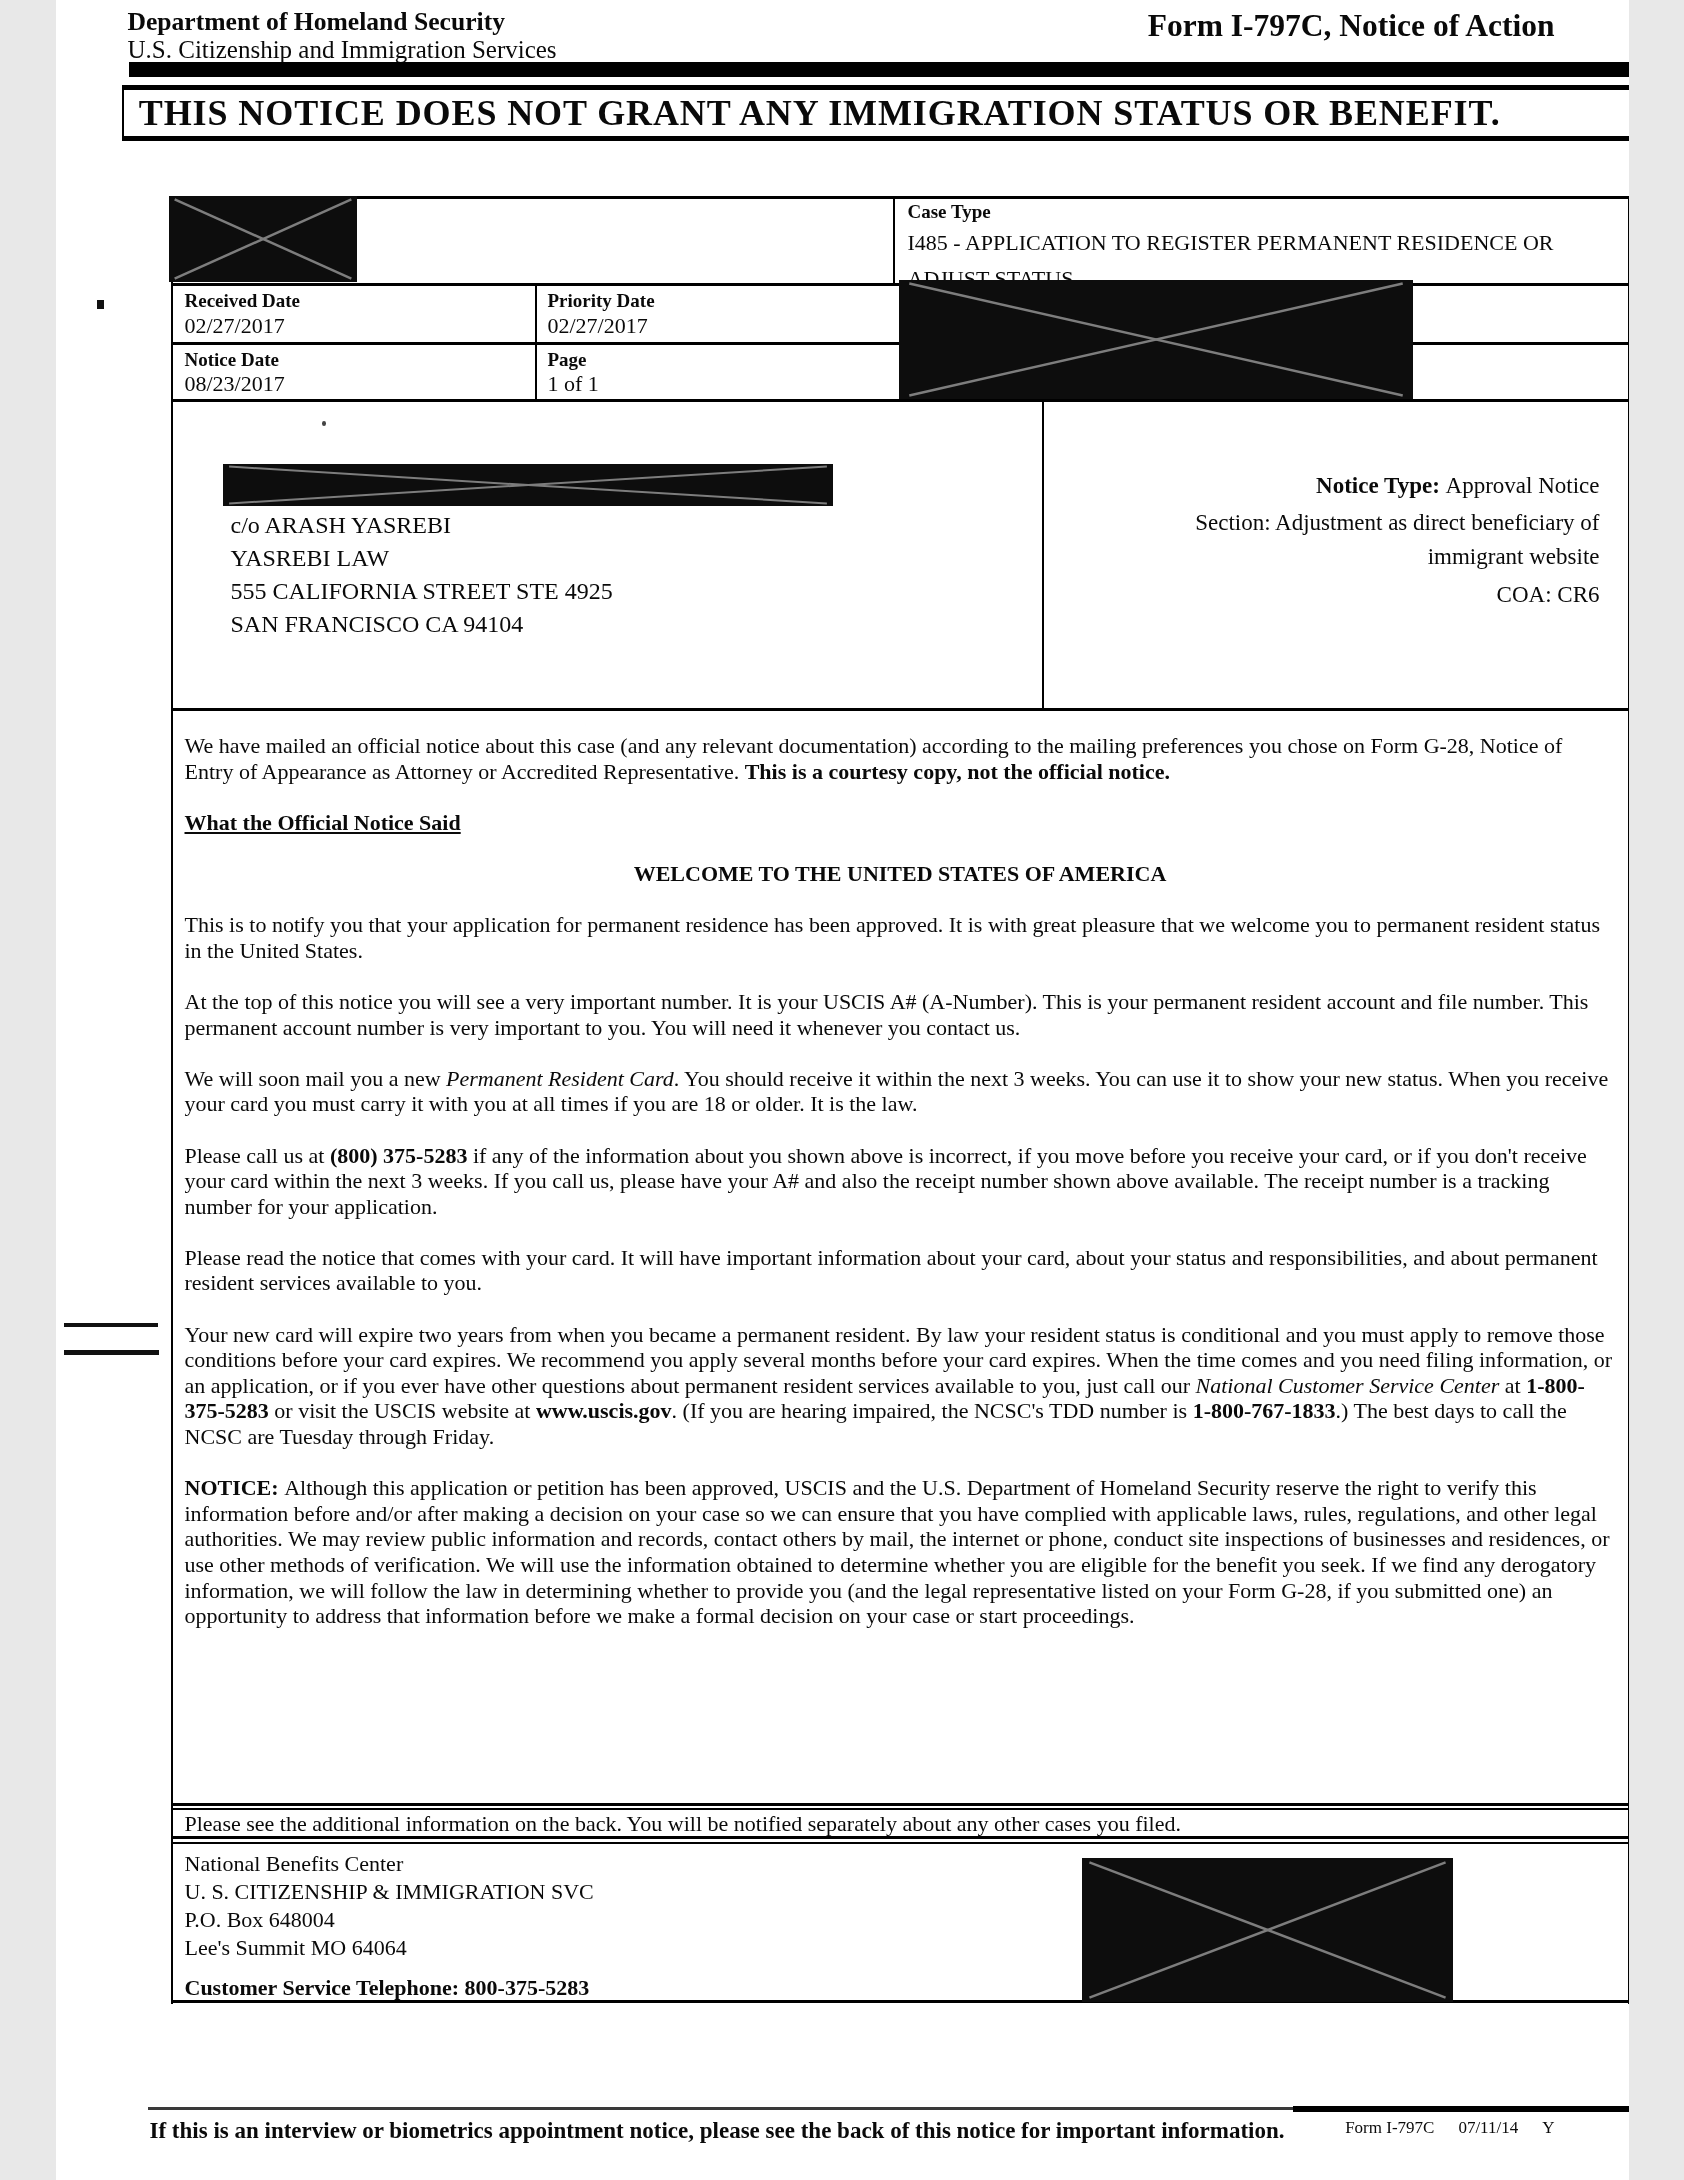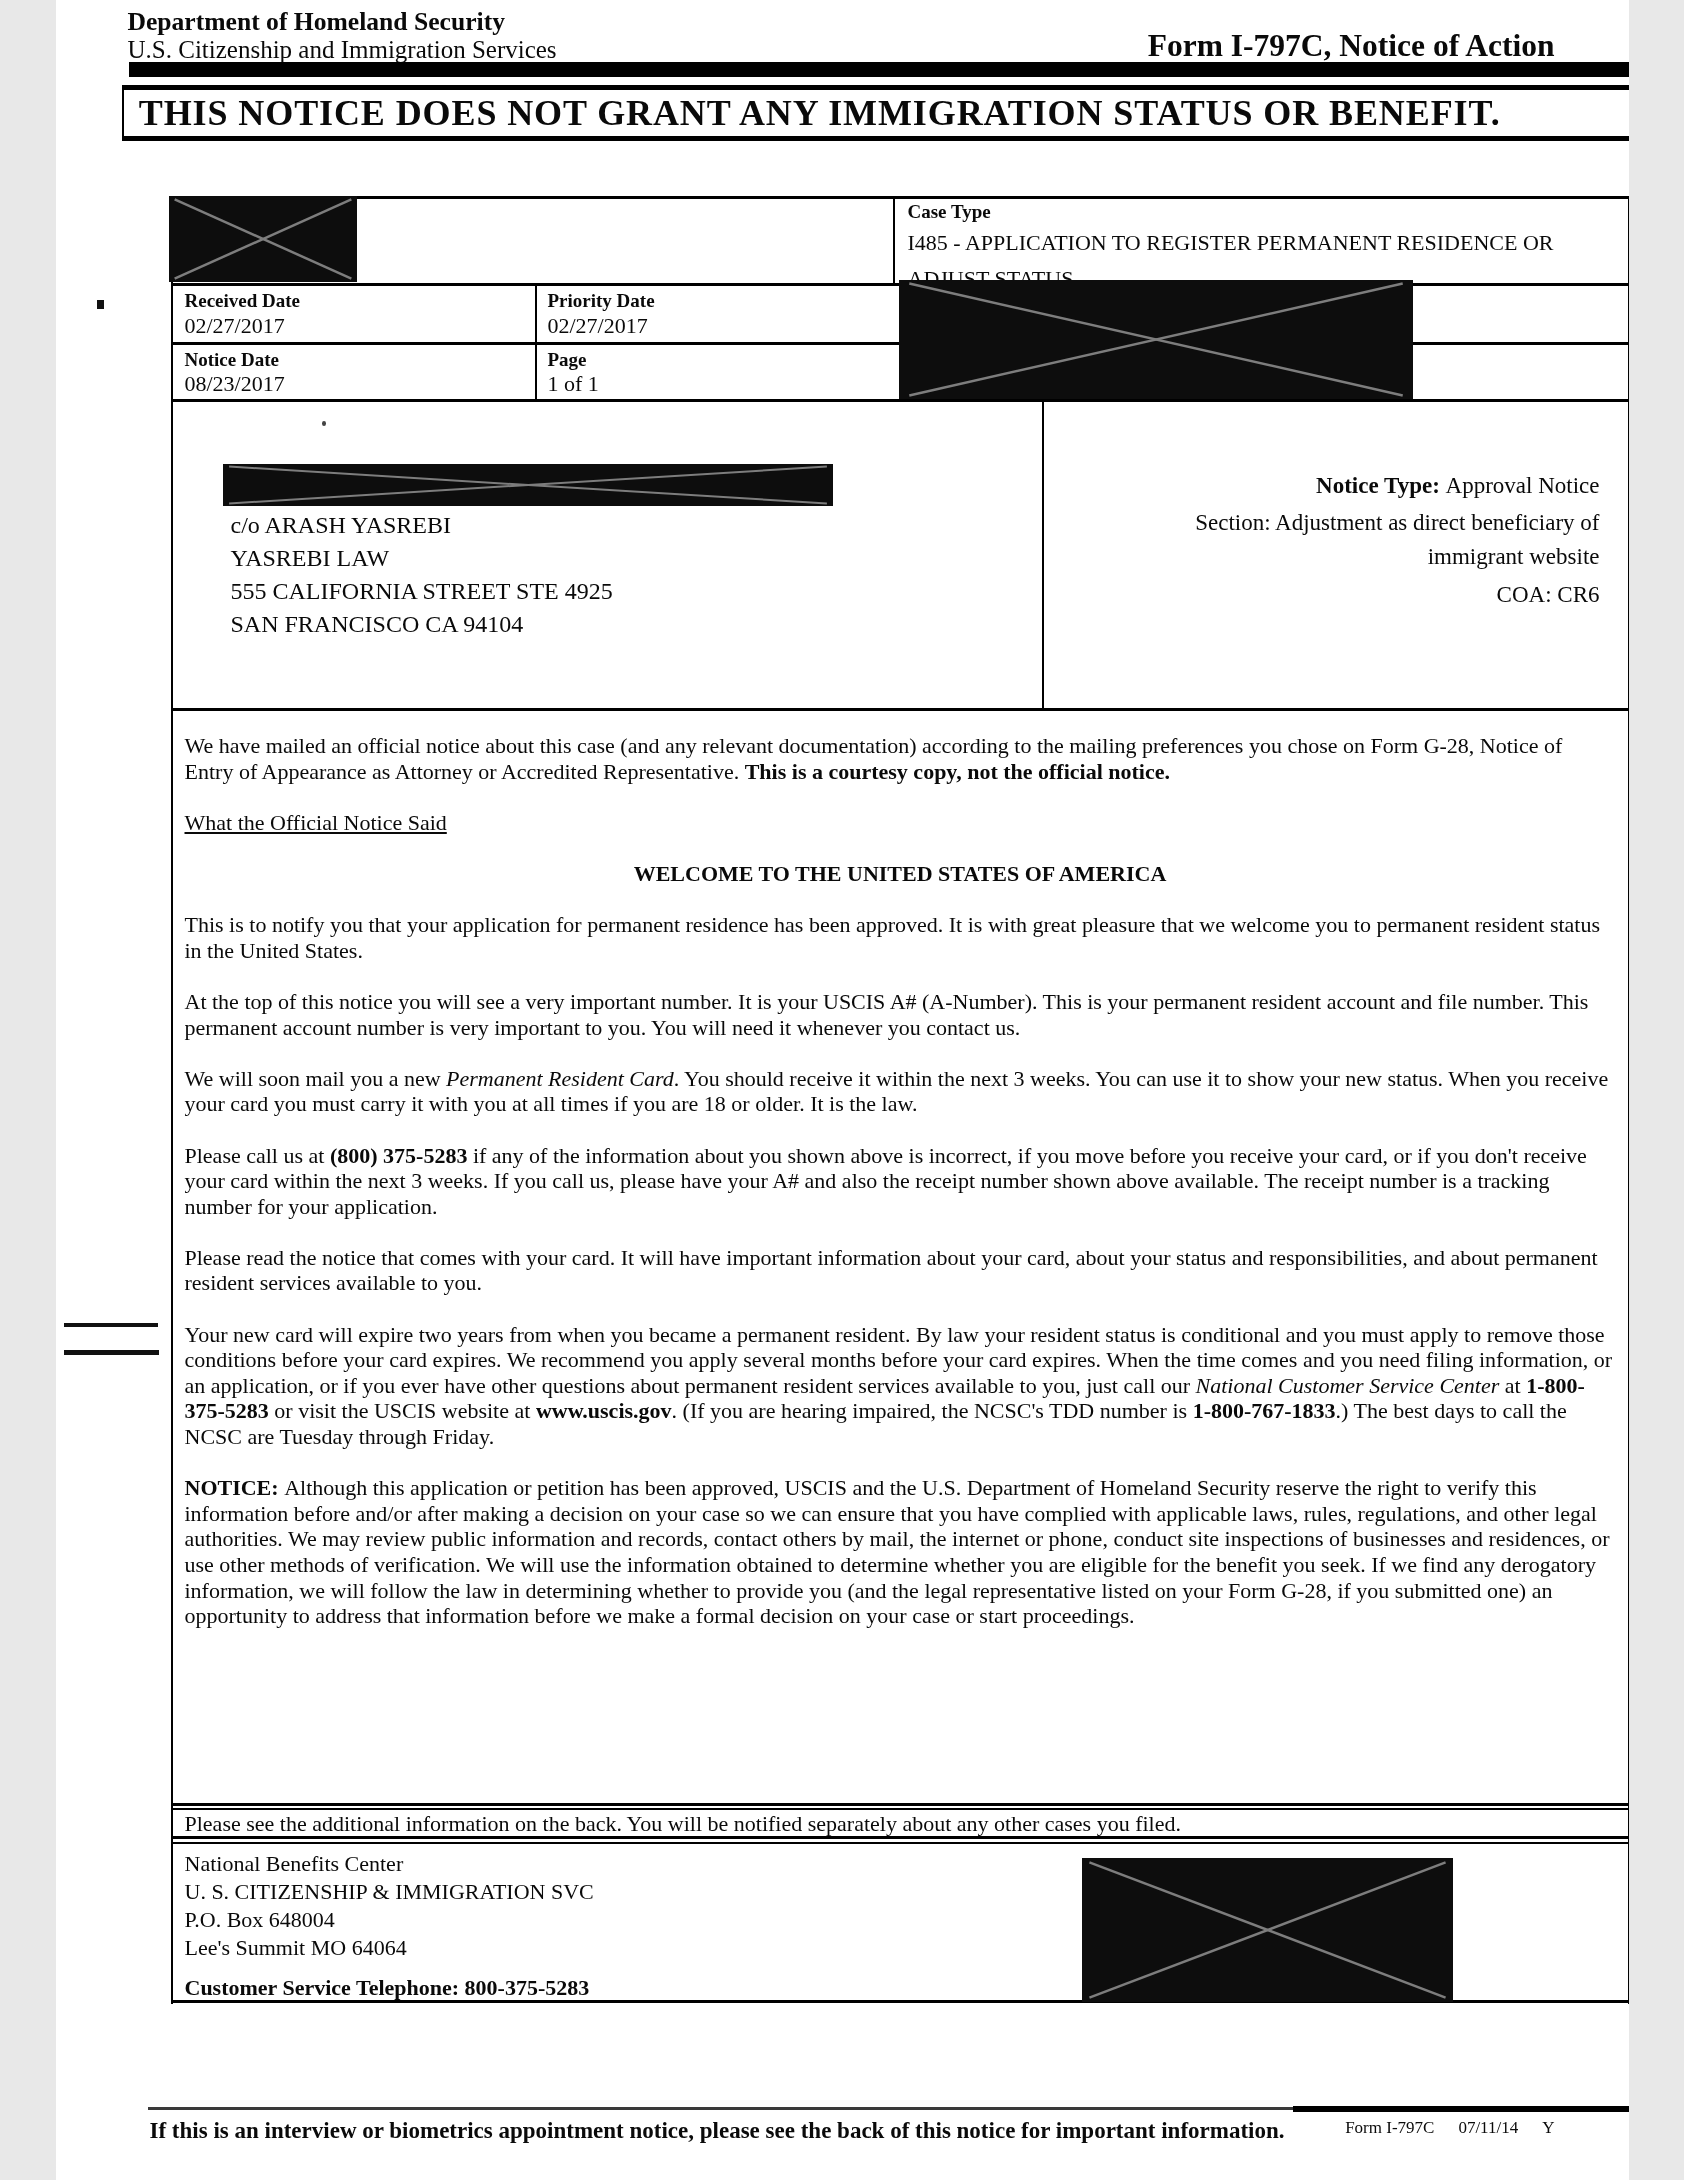--- a/index.html
+++ b/index.html
@@ -8,21 +8,21 @@
     font-family:"Liberation Serif", serif; color:#0a0a0a; overflow:hidden;
     margin:0 auto;
   }
   .abs { position:absolute; }
   .hline, .vline { position:absolute; background:#000; }
   .center { text-align:center; }
 
   
   .agency1 { left:72px; top:6.8px; font-size:25.6px; font-weight:bold; }
   .agency2 { left:72px; top:36px; font-size:25px; }
-  .form-title { top:28px; right:74px; font-size:31.5px; font-weight:bold; }
+  .form-title { top:8px; right:74px; font-size:31.5px; font-weight:bold; }
   .black-bar { left:73px; top:62px; width:1511px; height:14.5px; background:#000; }
 
   
   .banner-box {
     left:66px; top:85px; width:1523px; height:56px; box-sizing:border-box;
     border-top:5.1px solid #000; border-bottom:5.1px solid #000;
     border-left:2.6px solid #000; border-right:2.6px solid #000;
     display:flex; align-items:center; padding-left:15.3px;
     font-size:36px; font-weight:bold; letter-spacing:0.9px; white-space:nowrap;
   }
@@ -146,21 +146,21 @@
   </div>
 
   <div class="abs notice-details">
     <p><span style="font-weight: bold;">Notice Type: </span><span>Approval Notice</span></p>
     <p><span>Section: Adjustment as direct beneficiary of immigrant website</span></p>
     <p><span>COA: CR6</span></p>
   </div>
 
   <div class="abs body-text">
     <p><span>We have mailed an official notice about this case (and any relevant documentation) according to the mailing preferences you chose on Form G-28, Notice of Entry of Appearance as Attorney or Accredited Representative. </span><span style="font-weight: bold;">This is a courtesy copy, not the official notice.</span></p>
-    <p><span style="font-weight: normal; text-decoration: underline; margin-top: 8px;">What the Official Notice Said</span></p>
+    <p><span style="font-weight: bold; text-decoration: underline; margin-top: 8px;">What the Official Notice Said</span></p>
     <p class="center"><span style="font-weight: bold;">WELCOME TO THE UNITED STATES OF AMERICA</span></p>
     <p><span>This is to notify you that your application for permanent residence has been approved. It is with great pleasure that we welcome you to permanent resident status in the United States.</span></p>
     <p><span>At the top of this notice you will see a very important number. It is your USCIS A# (A-Number). This is your permanent resident account and file number. This permanent account number is very important to you. You will need it whenever you contact us.</span></p>
     <p><span>We will soon mail you a new </span><span style="font-style: italic;">Permanent Resident Card</span><span>. You should receive it within the next 3 weeks. You can use it to show your new status. When you receive your card you must carry it with you at all times if you are 18 or older. It is the law.</span></p>
     <p><span>Please call us at </span><span style="font-weight: bold;">(800) 375-5283</span><span> if any of the information about you shown above is incorrect, if you move before you receive your card, or if you don't receive your card within the next 3 weeks. If you call us, please have your A# and also the receipt number shown above available. The receipt number is a tracking number for your application.</span></p>
     <p><span>Please read the notice that comes with your card. It will have important information about your card, about your status and responsibilities, and about permanent resident services available to you.</span></p>
     <p><span>Your new card will expire two years from when you became a permanent resident. By law your resident status is conditional and you must apply to remove those conditions before your card expires. We recommend you apply several months before your card expires. When the time comes and you need filing information, or an application, or if you ever have other questions about permanent resident services available to you, just call our </span><span style="font-style: italic;">National Customer Service Center</span><span> at </span><span style="font-weight: bold;">1-800-375-5283</span><span> or visit the USCIS website at </span><span style="font-weight: bold;">www.uscis.gov</span><span>. (If you are hearing impaired, the NCSC's TDD number is </span><span style="font-weight: bold;">1-800-767-1833</span><span>.) The best days to call the NCSC are Tuesday through Friday.</span></p>
     <p><span style="font-weight: bold;">NOTICE: </span><span>Although this application or petition has been approved, USCIS and the U.S. Department of Homeland Security reserve the right to verify this information before and/or after making a decision on your case so we can ensure that you have complied with applicable laws, rules, regulations, and other legal authorities. We may review public information and records, contact others by mail, the internet or phone, conduct site inspections of businesses and residences, or use other methods of verification. We will use the information obtained to determine whether you are eligible for the benefit you seek. If we find any derogatory information, we will follow the law in determining whether to provide you (and the legal representative listed on your Form G-28, if you submitted one) an opportunity to address that information before we make a formal decision on your case or start proceedings.</span></p>
   </div>
 

